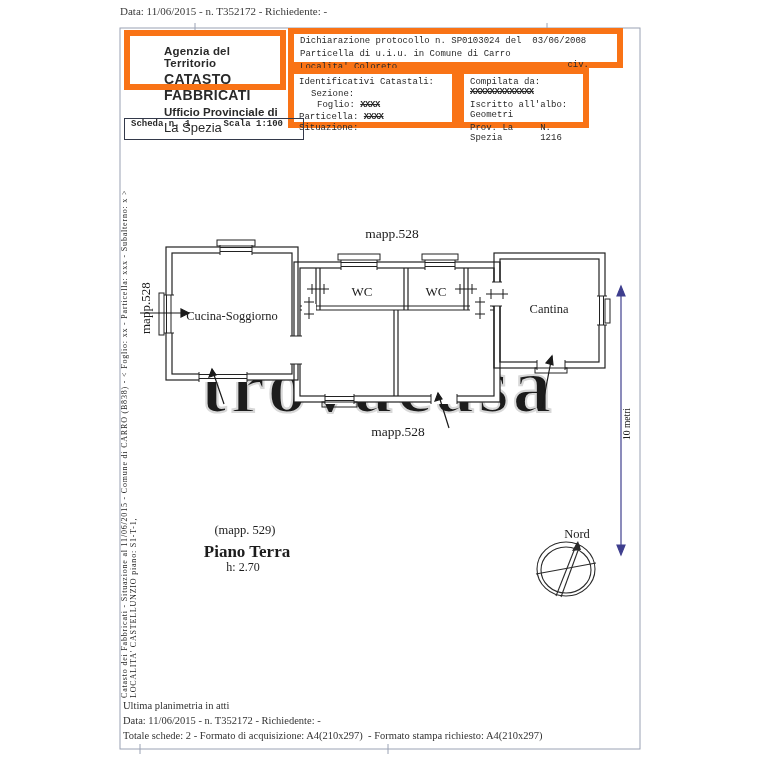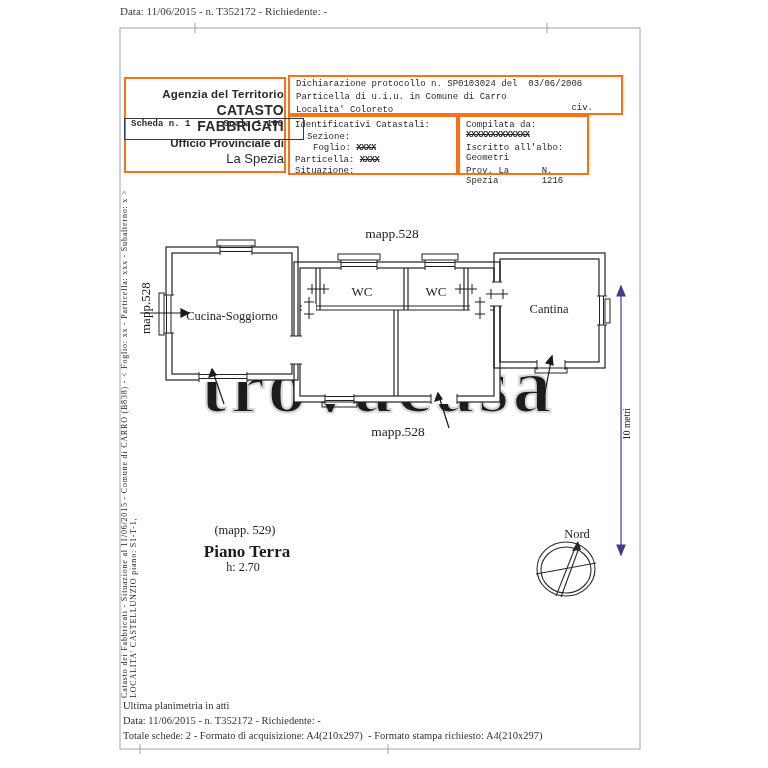--- a/index.html
+++ b/index.html
@@ -7,22 +7,22 @@
         font-family:"Liberation Serif","DejaVu Serif",serif;color:#2a2a2a;}
   .abs{position:absolute;}
   .serif{font-family:"Liberation Serif","DejaVu Serif",serif;}
   .mono{font-family:"Liberation Mono","DejaVu Sans Mono",monospace;}
   .sans{font-family:"Liberation Sans","DejaVu Sans",sans-serif;}
   .pre{white-space:pre;}
   .top-line{left:120px;top:5px;font-size:11px;color:#3a3a3a;}
   .bot1{left:123px;top:700px;font-size:10.5px;color:#333;}
   .bot2{left:123px;top:715px;font-size:10.5px;color:#333;}
   .bot3{left:123px;top:730px;font-size:10.5px;color:#333;}
-  .box{box-sizing:border-box;border:2px solid #f97316;background:transparent;margin-top:47px;}
-  .agency-box{left:124px;top:30px;width:162px;height:96px;text-align:right;padding-top:9px;}
+  .box{box-sizing:border-box;border:6px solid #f97316;background:transparent;}
+  .agency-box{left:124px;top:30px;width:162px;height:60px;text-align:left;padding-top:9px;padding-left:34px;}
   .agency-box .l1{font-size:11.5px;font-weight:bold;letter-spacing:.2px;}
   .agency-box .l2{font-size:14px;font-weight:bold;margin-top:2px;letter-spacing:.3px;}
   .agency-box .l3{font-size:11.5px;font-weight:bold;margin-top:3px;}
   .agency-box .l4{font-size:13px;font-weight:normal;margin-top:2px;}
   .decl-box{left:288px;top:28px;width:335px;height:40px;font-size:9px;line-height:13px;padding:1px 6px;}
   .civ{position:absolute;right:28px;top:25px;}
   .ident-box{left:288px;top:68px;width:170px;height:60px;font-size:9px;line-height:11.5px;padding:3px 5px;}
   .ind1{padding-left:12px;}
   .ind2{padding-left:18px;}
   .comp-box{left:458px;top:68px;width:131px;height:60px;font-size:9px;line-height:10px;padding:3px 6px;}

